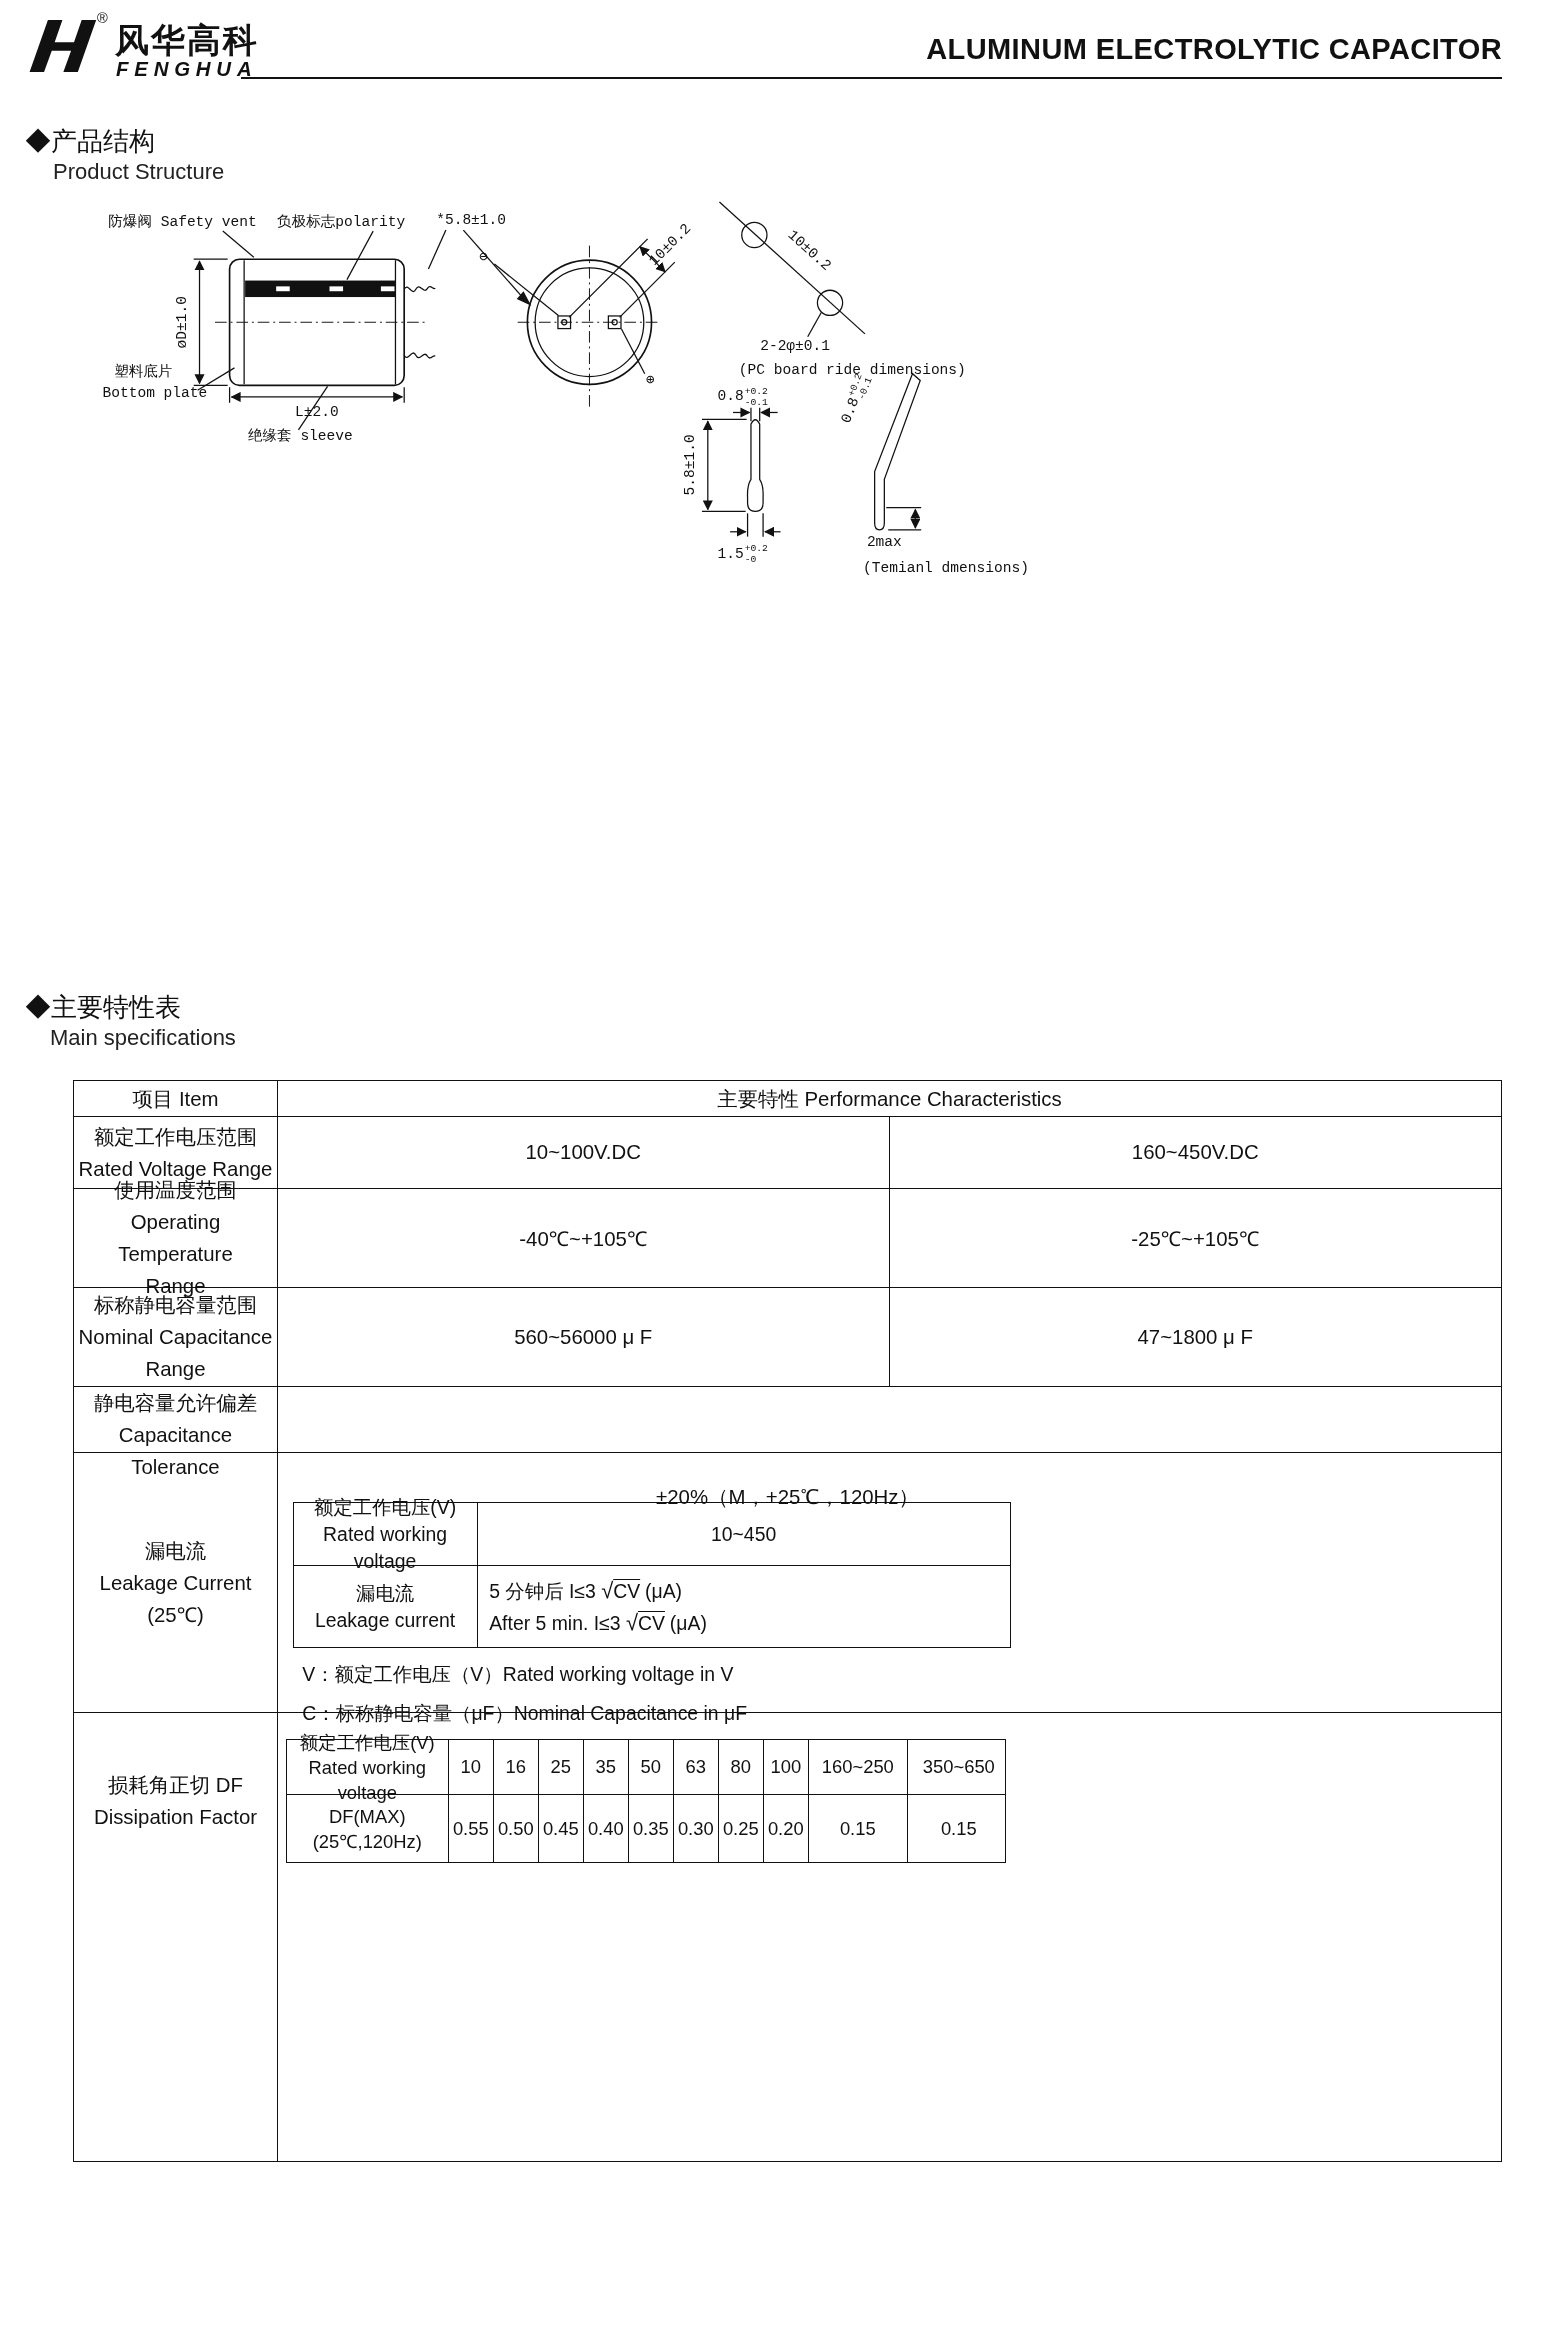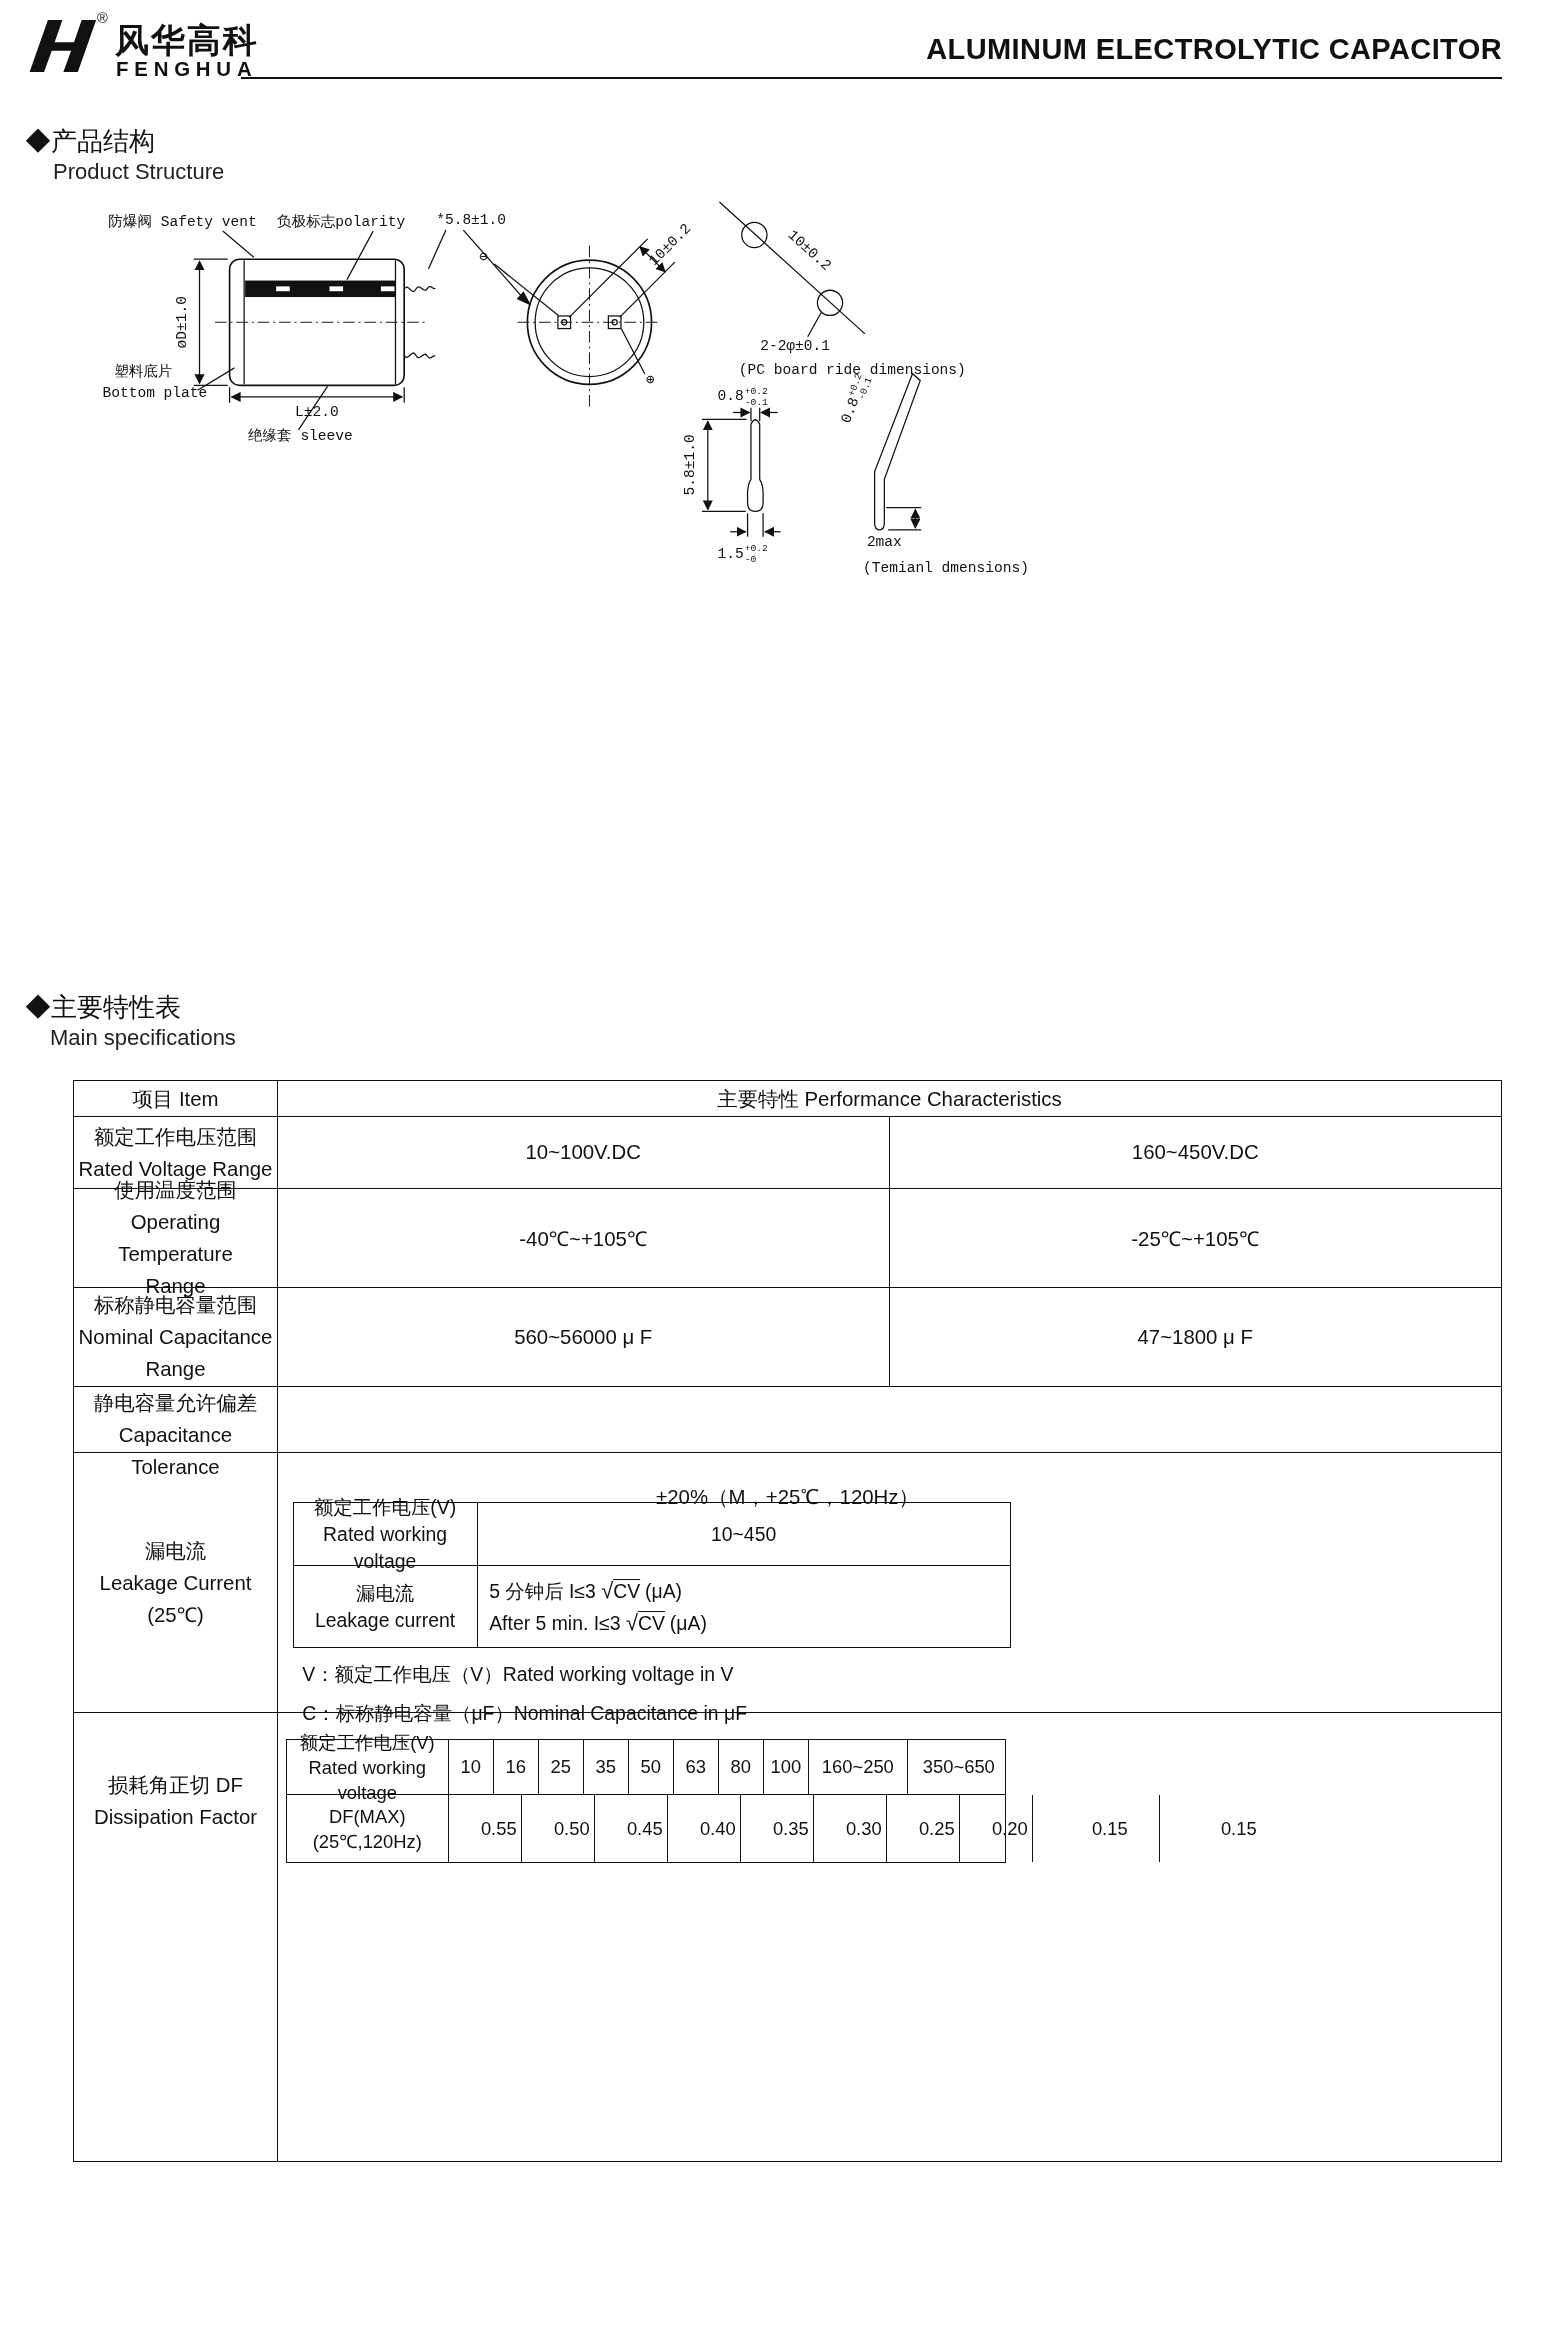--- a/index.html
+++ b/index.html
@@ -6,21 +6,21 @@
   body{
     width:1564px;height:2332px;position:relative;background:#fff;color:#111;
     font-family:"Liberation Sans",sans-serif;
   }
   .abs{position:absolute;}
 
   
   .logo-mark{left:17.5px;top:15.5px;}
   .reg-mark{left:97px;top:9.7px;font-size:14.6px;}
   .logo-cn{left:115px;top:17.5px;font-size:34px;font-weight:bold;letter-spacing:1.9px;}
-  .logo-en{left:116px;top:58px;font-size:20.4px;font-weight:bold;letter-spacing:5.8px;}
+  .logo-en{left:116px;top:58px;font-size:20.4px;font-weight:bold;letter-spacing:5.8px;font-style:italic;}
   .header-title{right:62px;top:33px;font-size:29px;font-weight:bold;letter-spacing:0.4px;}
   .header-rule{left:241px;right:62px;top:77px;height:0;border-top:2.9px solid #111;}
 
   
   .s1-cn{left:25px;top:124px;font-size:26px;}
   .s1-en{left:53px;top:159px;font-size:22px;color:#222;}
   .s2-cn{left:25px;top:990px;font-size:26px;}
   .s2-en{left:50px;top:1025px;font-size:22px;color:#222;}
 
   
@@ -61,21 +61,21 @@
   .lt-left{align-items:flex-start;padding-left:11.6px;line-height:31px;}
   .radicand{text-decoration:overline;}
   .radical{font-size:22px;}
   .unit{margin-left:4.9px;}
   .leak-note{margin:12.6px 0 0 9.7px;font-size:19.4px;}
 
   
   .df-wrap{padding:26px 0 0 7.8px;}
   .df-table{width:720px;border:1.5px solid #111;font-size:18.4px;}
   .df-row{display:flex;}
-  .df-row + .df-row{border-top:1.5px solid #111;gap:28px;}
+  .df-row + .df-row{border-top:1.5px solid #111;}
   .df-h{height:54px;} .df-v{height:68px;}
   .df-label{width:162px;border-right:1.5px solid #111;display:flex;flex-direction:column;
     justify-content:center;align-items:center;text-align:center;line-height:25px;flex:none;}
   .df-cell{width:45px;border-right:1.5px solid #111;display:flex;align-items:center;
     justify-content:center;flex:none;}
   .df-cell.wide{width:99px;}
   .df-cell.wide2{width:102px;border-right:none;}
 </style>
 </head>
 <body>

